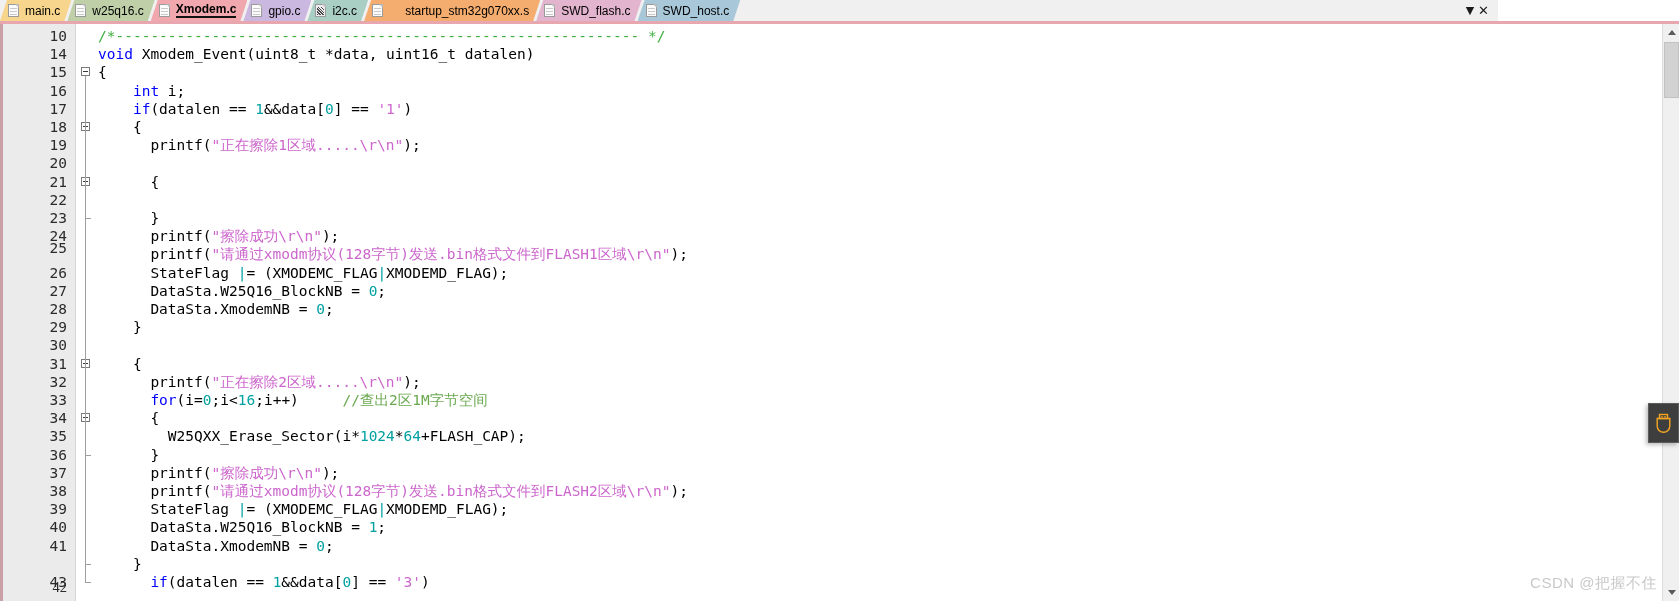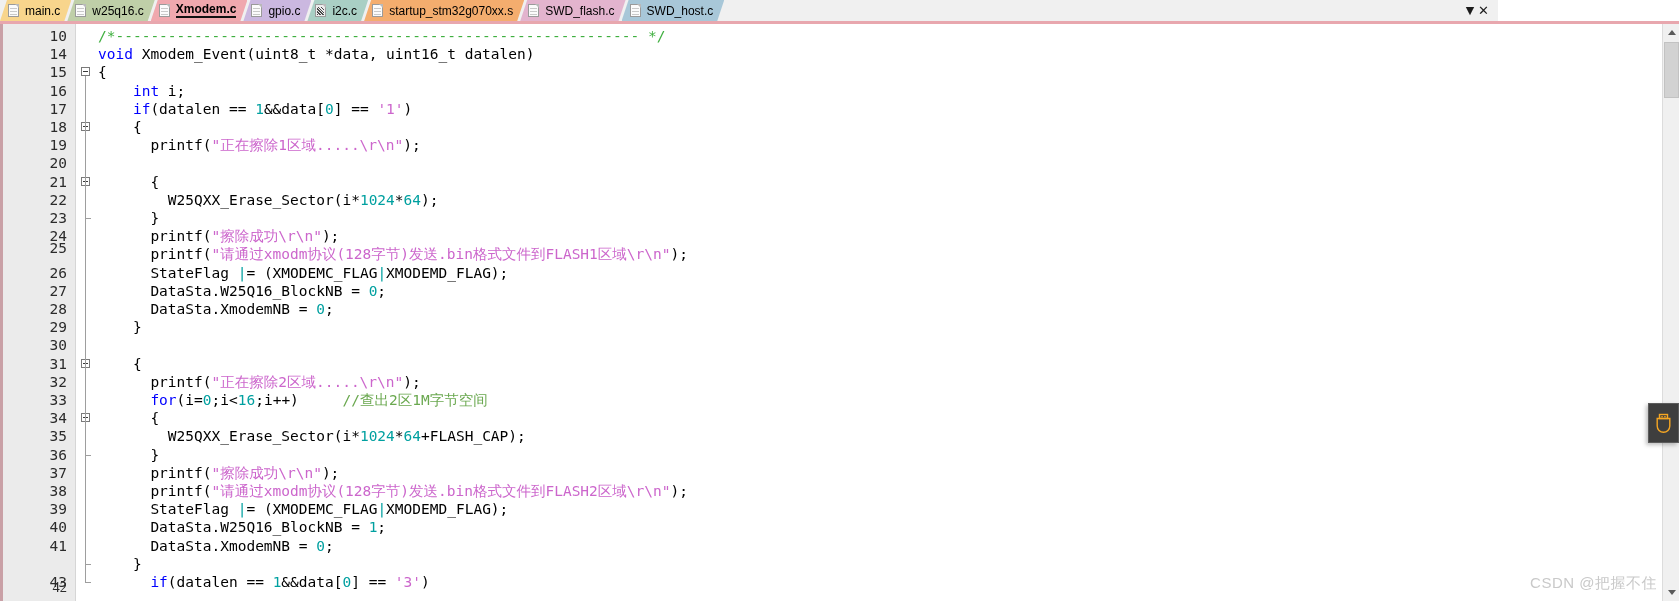--- a/index.html
+++ b/index.html
@@ -212,21 +212,21 @@
           <i></i>
         </span>
         <span class="lbl">gpio.c</span>
       </div>
       <div class="tab asm" style="background: rgb(169, 207, 196); z-index: 16;">
         <span class="ficon">
           <i></i>
         </span>
         <span class="lbl">i2c.c</span>
       </div>
-      <div class="tab" style="background: rgb(244, 173, 110); z-index: 15;">
+      <div class="tab" style="background: rgb(244, 173, 110); z-index: 15; gap: 16px;">
         <span class="ficon">
           <i></i>
         </span>
         <span class="lbl">startup_stm32g070xx.s</span>
       </div>
       <div class="tab" style="background: rgb(227, 180, 206); z-index: 14;">
         <span class="ficon">
           <i></i>
         </span>
         <span class="lbl">SWD_flash.c</span>
@@ -299,21 +299,20 @@
     </div>
   <div id="codearea">
       <div class="row" style="position: absolute; left: 0px; top: 3px;"><span class="cmt">/*------------------------------------------------------------ */</span></div>
       <div class="row" style="position: absolute; left: 0px; top: 21.2px;"><span class="kw">void </span><span class="op">Xmodem_Event(uint8_t *data, uint16_t datalen)</span></div>
       <div class="row" style="position: absolute; left: 0px; top: 39.4px;"><span class="op">{</span></div>
       <div class="row" style="position: absolute; left: 0px; top: 57.6px;"><span class="op">    </span><span class="kw">int</span><span class="op"> i;</span></div>
       <div class="row" style="position: absolute; left: 0px; top: 75.8px;"><span class="op">    </span><span class="kw">if</span><span class="op">(datalen == </span><span class="num">1</span><span class="op">&amp;&amp;data[</span><span class="num">0</span><span class="op">] == </span><span class="str">'1'</span><span class="op">)</span></div>
       <div class="row" style="position: absolute; left: 0px; top: 94px;"><span class="op">    {</span></div>
       <div class="row" style="position: absolute; left: 0px; top: 112.2px;"><span class="op">      printf(</span><span class="str">"正在擦除1区域.....\r\n"</span><span class="op">);</span></div>
       <div class="row" style="position: absolute; left: 0px; top: 148.6px;"><span class="op">      {</span></div>
-      <div class="row" style="position: absolute; left: 0px; top: 166.8px;"><span class="op">        W25QXX_Erase_Sector(i*</span><span class="num">1024</span><span class="op">*</span><span class="num">64</span><span class="op">);</span></div>
       <div class="row" style="position: absolute; left: 0px; top: 185px;"><span class="op">      }</span></div>
       <div class="row" style="position: absolute; left: 0px; top: 203.2px;"><span class="op">      printf(</span><span class="str">"擦除成功\r\n"</span><span class="op">);</span></div>
       <div class="row" style="position: absolute; left: 0px; top: 221.4px;"><span class="op">      printf(</span><span class="str">"请通过xmodm协议(128字节)发送.bin格式文件到FLASH1区域\r\n"</span><span class="op">);</span></div>
       <div class="row" style="position: absolute; left: 0px; top: 239.6px;"><span class="op">      StateFlag </span><span class="num">|</span><span class="op">= (XMODEMC_FLAG</span><span class="num">|</span><span class="op">XMODEMD_FLAG);</span></div>
       <div class="row" style="position: absolute; left: 0px; top: 257.8px;"><span class="op">      DataSta.W25Q16_BlockNB = </span><span class="num">0</span><span class="op">;</span></div>
       <div class="row" style="position: absolute; left: 0px; top: 276px;"><span class="op">      DataSta.XmodemNB = </span><span class="num">0</span><span class="op">;</span></div>
       <div class="row" style="position: absolute; left: 0px; top: 294.2px;"><span class="op">    }</span></div>
       <div class="row" style="position: absolute; left: 0px; top: 330.6px;"><span class="op">    {</span></div>
       <div class="row" style="position: absolute; left: 0px; top: 348.8px;"><span class="op">      printf(</span><span class="str">"正在擦除2区域.....\r\n"</span><span class="op">);</span></div>
       <div class="row" style="position: absolute; left: 0px; top: 367px;"><span class="op">      </span><span class="kw">for</span><span class="op">(i=</span><span class="num">0</span><span class="op">;i&lt;</span><span class="num">16</span><span class="op">;i++)     </span><span class="cmtline">//查出2区1M字节空间</span></div>

